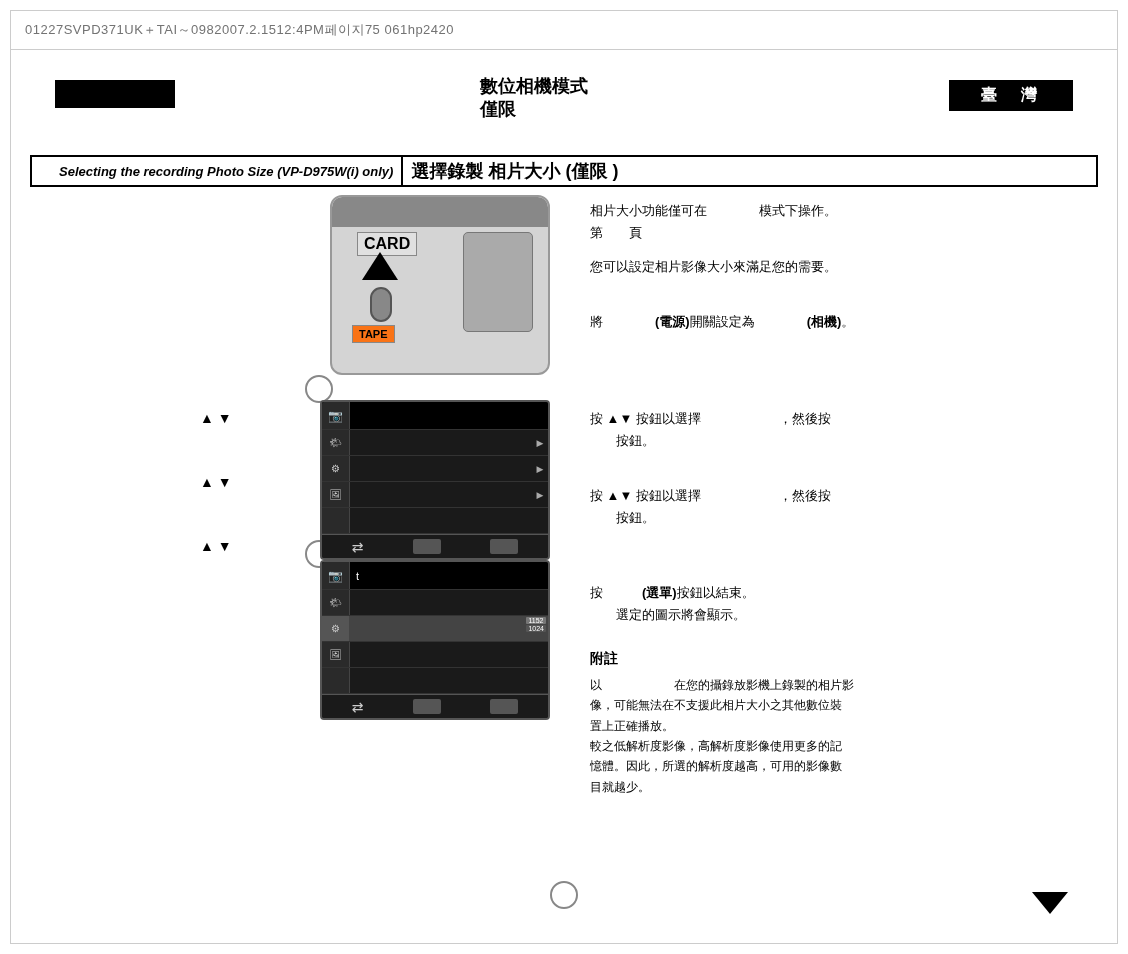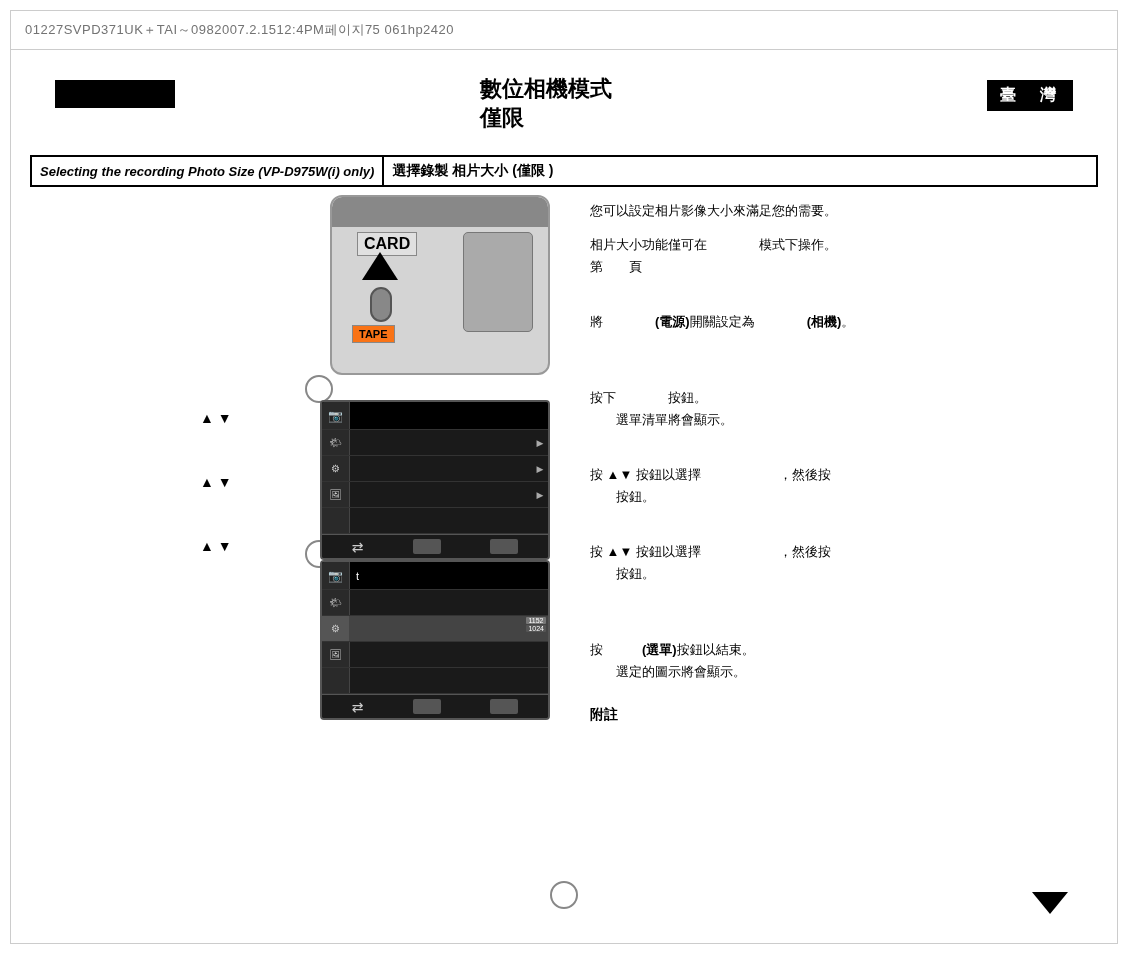--- a/index.html
+++ b/index.html
@@ -51,72 +51,73 @@
       background: #000;
     }
 
     
     .taiwan-badge {
       position: absolute;
       top: 80px;
       right: 55px;
       background: #000;
       color: #fff;
-      padding: 5px 13px;
+      padding: 5px 32px;
       font-size: 16px;
       font-weight: bold;
       letter-spacing: 4px;
     }
 
     
     .title-section {
       position: absolute;
       top: 75px;
       left: 480px;
       right: 130px;
     }
 
     .title-main {
-      font-size: 22px;
+      font-size: 18px;
       font-weight: bold;
       color: #000;
       line-height: 1.3;
     }
 
     
     .section-header {
       position: absolute;
       top: 155px;
       left: 30px;
       right: 30px;
       height: 32px;
       border: 2px solid #000;
       display: flex;
       align-items: flex-end;
+      padding-left: 19px;
     }
 
     .section-header-left {
       background: #fff;
       padding: 0 8px;
       font-size: 13px;
       font-style: italic;
       font-weight: bold;
       color: #000;
       height: 100%;
       display: flex;
       align-items: center;
       border-right: 2px solid #000;
       flex: 0 0 auto;
       max-width: 420px;
     }
 
     .section-header-right {
       background: #fff;
       padding: 0 8px;
-      font-size: 14px;
+      font-size: 18px;
       font-weight: bold;
       color: #000;
       height: 100%;
       display: flex;
       align-items: center;
       flex: 1;
       border-radius: 6px;
     }
 
     
@@ -520,48 +521,53 @@
     <div class="menu-bottom-bar">
       <span class="nav-icon">⇄</span>
       <span class="nav-btn">　　</span>
       <span class="nav-btn">　　</span>
     </div>
   </div>
 </div>
 
 <div class="right-content">
   <div class="instruction-block">
+    <span>相片大小功能僅可在　　　　模式下操作。<br>第　　頁</span>
+  </div>
+  <div class="instruction-block">
     <span>您可以設定相片影像大小來滿足您的需要。</span>
-  </div>
-  <div class="instruction-block">
-    <span>相片大小功能僅可在　　　　模式下操作。<br>第　　頁</span>
   </div>
   <br>
   <div class="instruction-block">
     <span>將　　　　<span class="bold-text">(電源)</span>開關設定為　　　　<span class="bold-text">(相機)</span>。</span>
   </div>
   <br>
   <br>
-  <div class="instruction-block">
-    <span>按下　　　　按鈕。<br>　　選單清單將會顯示。</span>
-  </div>
   <br>
   <div class="instruction-block">
     <span>按 ▲▼ 按鈕以選擇　　　　　　，然後按<br>　　按鈕。</span>
   </div>
   <br>
   <div class="instruction-block">
     <span>按 ▲▼ 按鈕以選擇　　　　　　，然後按<br>　　按鈕。</span>
   </div>
   <br>
   <br>
   <div class="instruction-block">
     <span>按　　　<span class="bold-text">(選單)</span>按鈕以結束。<br>　　選定的圖示將會顯示。</span>
   </div>
 
   <div class="note-section">
     <div class="note-title">附註</div>
+    <div class="note-text">
+      以　　　　　　在您的攝錄放影機上錄製的相片影<br>
+      像，可能無法在不支援此相片大小之其他數位裝<br>
+      置上正確播放。<br>
+      較之低解析度影像，高解析度影像使用更多的記<br>
+      憶體。因此，所選的解析度越高，可用的影像數<br>
+      目就越少。
+    </div>
   </div>
 </div>
 
 <div class="bottom-arrow"></div>
 
 <div class="circle-bottom-center"></div>
 
 </body></html>

